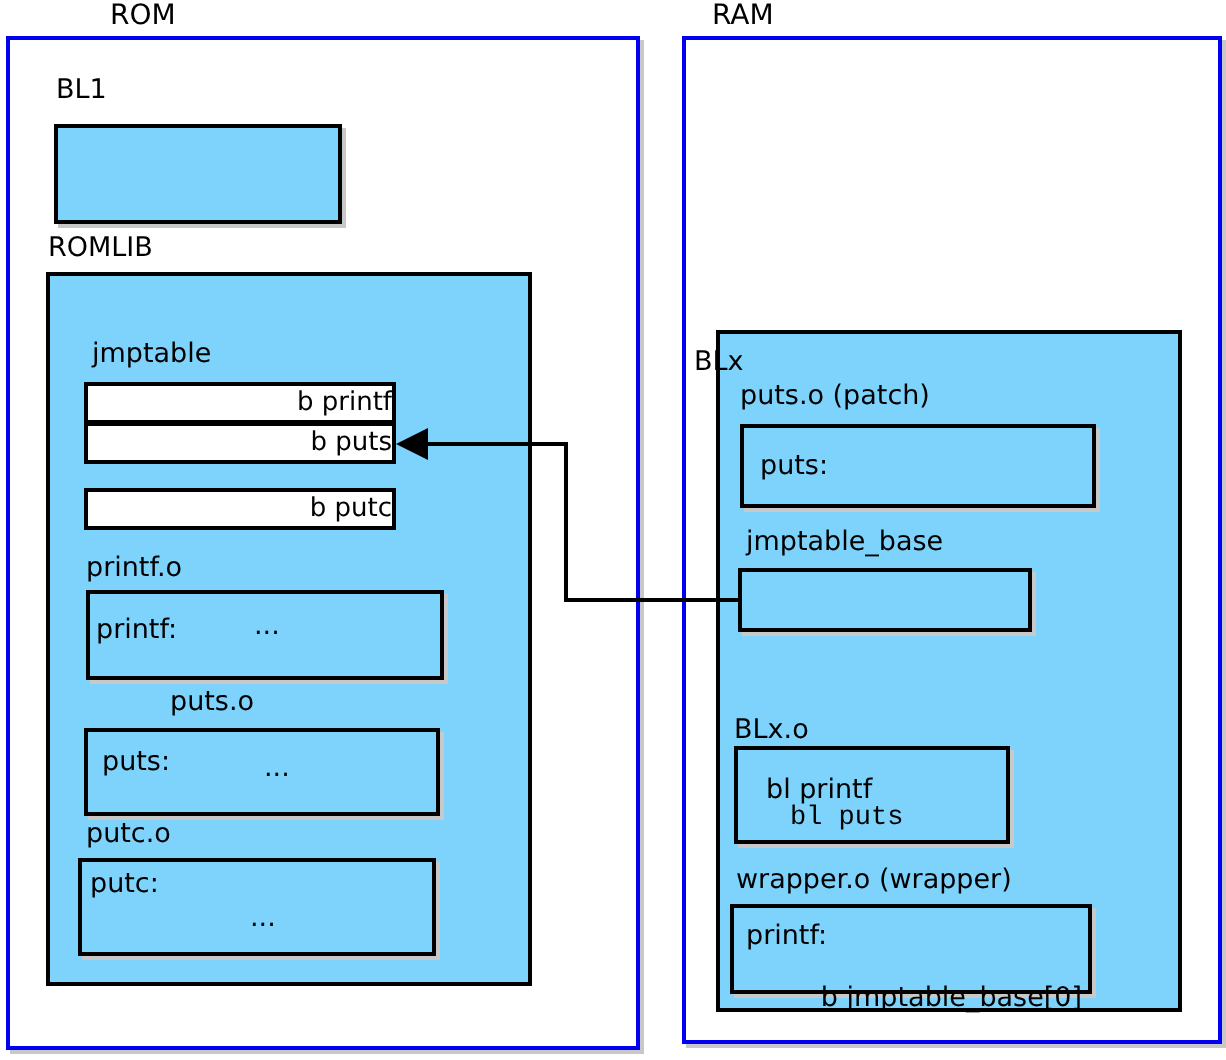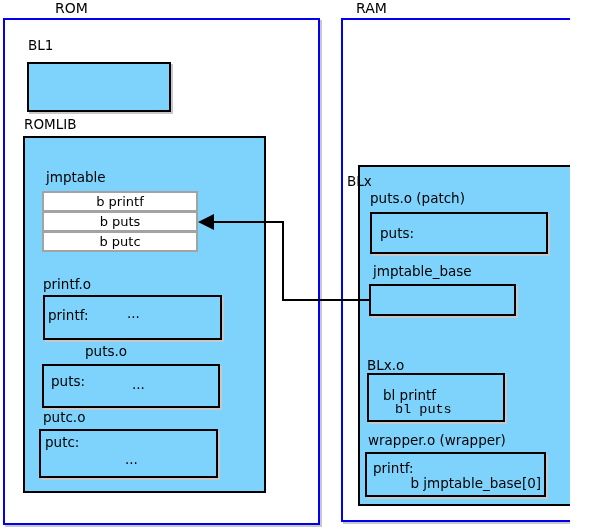--- a/index.html
+++ b/index.html
@@ -1,56 +1,56 @@
 <!DOCTYPE html>
 <html><head>
 <meta charset="utf-8">
 <style>
   html,body{margin:0;padding:0;background:#ffffff;}
   #canvas{
-    position:relative;width:570px;height:530px;background:#ffffff;
+    position:relative;width:613px;height:530px;background:#ffffff;
     font-family:"DejaVu Sans","Liberation Sans",sans-serif;
     font-size:13.5px;color:#000;overflow:hidden;
   }
   .frame{
     position:absolute;border:2px solid #0101f0;background:transparent;
     box-shadow:2px 2px 0 #c8c8c8;box-sizing:border-box;
   }
   .box{
     position:absolute;border:2px solid #000;background:#7dd3fc;
     box-shadow:2px 2px 0 #c8c8c8;box-sizing:border-box;
   }
   .lbl{position:absolute;white-space:nowrap;line-height:14px;}
   .frame-title{font-size:14px;}
   .cell{
     position:absolute;left:42px;width:156px;height:21px;
-    border:2px solid #a3a3a3;background:#fff;box-sizing:border-box;
-    text-align:center;line-height:17px;font-size:13px;
+    border:2px solid #000000;background:#fff;box-sizing:border-box;
+    text-align:right;line-height:17px;font-size:13px;
   }
-  .mono-note{white-space:nowrap;}
+  .mono-note{white-space:nowrap;margin-top:16px;}
   #connector{position:absolute;left:0;top:0;z-index:6;pointer-events:none;}
 </style>
 </head>
 <body>
 
 <div id="canvas">
 
   <div class="lbl frame-title" style="left:55px;top:1px;">ROM</div>
   <div class="frame" style="left:3px;top:18px;width:317px;height:507px;"></div>
 
   <div class="lbl" style="left:28px;top:38px;">BL1</div>
   <div class="box" style="left:27px;top:62px;width:144px;height:50px;"></div>
 
   <div class="lbl" style="left:24px;top:117px;">ROMLIB</div>
   <div class="box" style="left:23px;top:136px;width:243px;height:357px;box-shadow:none;"></div>
 
   <div class="lbl" style="left:46px;top:170px;">jmptable</div>
   <div class="cell" style="top:191px;">b printf</div>
   <div class="cell" style="top:211px;">b puts</div>
-  <div class="cell" style="top:231px;">b putc</div>
+  <div class="cell" style="top:244px;">b putc</div>
 
   <div class="lbl" style="left:43px;top:277px;">printf.o</div>
   <div class="box" style="left:43px;top:295px;width:179px;height:45px;">
     <span class="lbl" style="left:3px;top:11px;">printf:</span>
     <span class="lbl" style="left:82px;top:9px;">...</span>
   </div>
 
   <div class="lbl" style="left:43px;top:344px;margin-left:42px;">puts.o</div>
   <div class="box" style="left:42px;top:364px;width:178px;height:44px;">
     <span class="lbl" style="left:7px;top:8px;">puts:</span>

